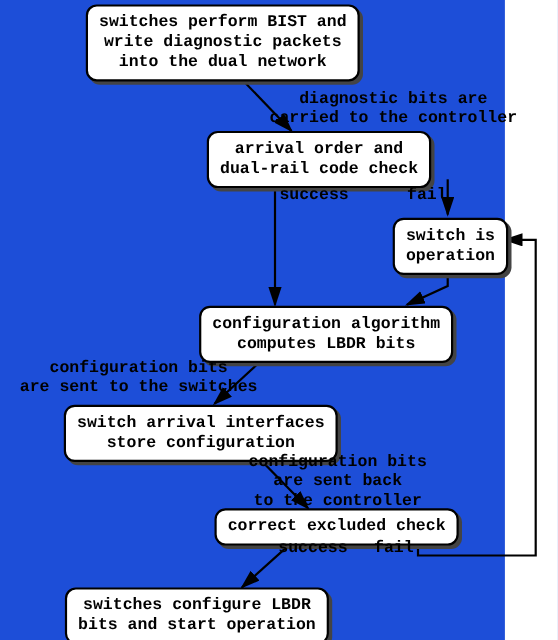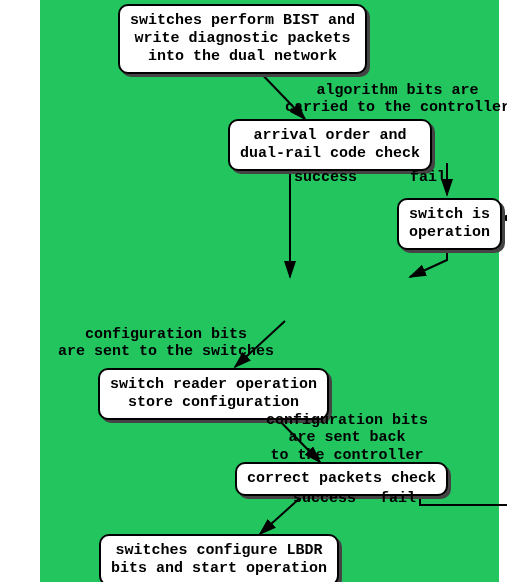--- a/index.html
+++ b/index.html
@@ -7,22 +7,21 @@
     padding: 0;
     background: #fff;
     font-family: "Courier New", Courier, monospace;
     font-weight: bold;
     color: #000;
   }
   .canvas {
     position: relative;
     width: 459px;
     height: 582px;
-    background: #22c55e;
-    margin-left: 40px;
+    background: #1d4ed8;
   }
   .node {
     position: absolute;
     background: #fff;
     border: 2px solid #000;
     border-radius: 10px;
     box-shadow: 3px 3px 0 #444;
     text-align: center;
     line-height: 1.2;
     font-size: 15px;
@@ -73,27 +72,29 @@
     <path d="M380,489 L380,505 L487,505 L487,218 L459,218" fill="none" stroke="#000" stroke-width="2" marker-end="url(#ah)"></path>
   </svg>
 
   <div class="node" style="left:78px; top:4px;">switches perform BIST and
 write diagnostic packets
 into the dual network</div>
   <div class="node" style="left:188px; top:119px;">arrival order and
 dual-rail code check</div>
   <div class="node" style="left:357px; top:198px;">switch is
 operation</div>
-  <div class="node" style="left:58px;  top:368px;">switch reader operation
+  <div class="node" style="left:181px; top:278px;">configuration algorithm
+computes LBDR bits</div>
+  <div class="node" style="left:58px;  top:368px;">switch arrival interfaces
 store configuration</div>
-  <div class="node" style="left:195px; top:462px;">correct packets check</div>
+  <div class="node" style="left:195px; top:462px;">correct excluded check</div>
   <div class="node" style="left:59px;  top:534px;">switches configure LBDR
 bits and start operation</div>
 
-  <div class="label" style="left:245px; top:82px;">algorithm bits are
+  <div class="label" style="left:245px; top:82px;">diagnostic bits are
 carried to the controller</div>
   <div class="label" style="left:254px; top:169px;">success</div>
   <div class="label" style="left:370px; top:169px;">fail</div>
   <div class="label" style="left:18px;  top:326px;">configuration bits
 are sent to the switches</div>
   <div class="label" style="left:226px; top:412px;">configuration bits
 are sent back
 to the controller</div>
   <div class="label" style="left:253px; top:490px;">success</div>
   <div class="label" style="left:340px; top:490px;">fail</div>

